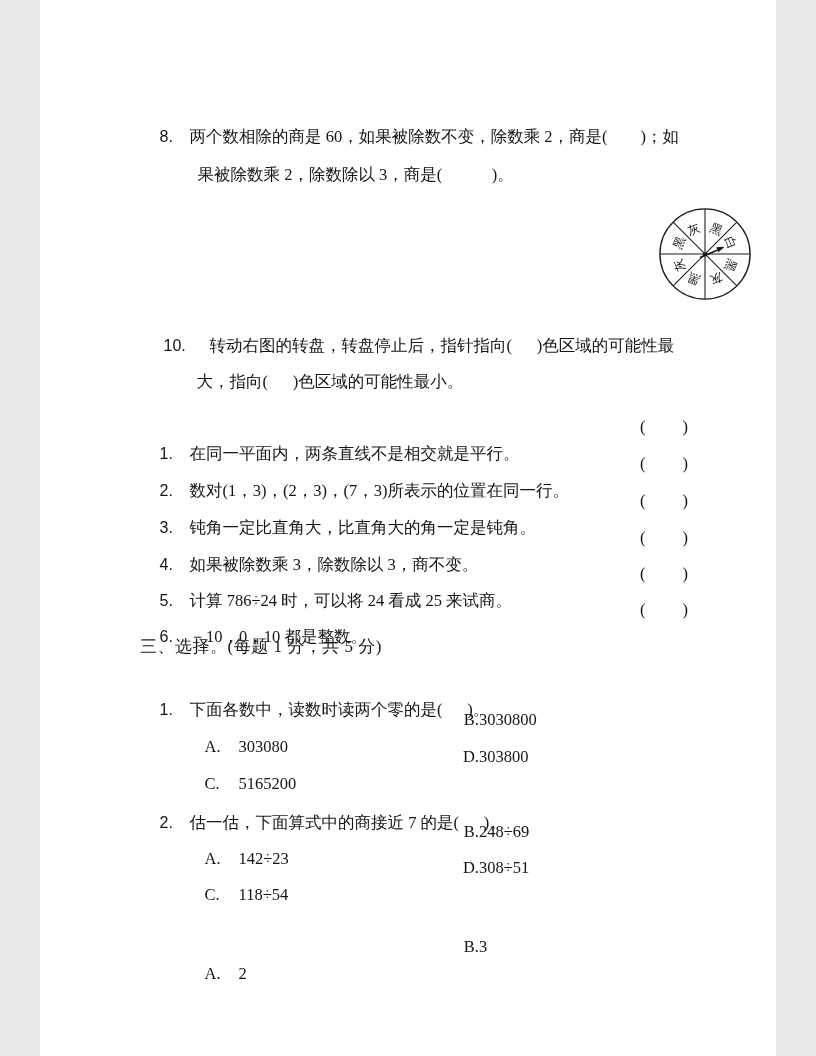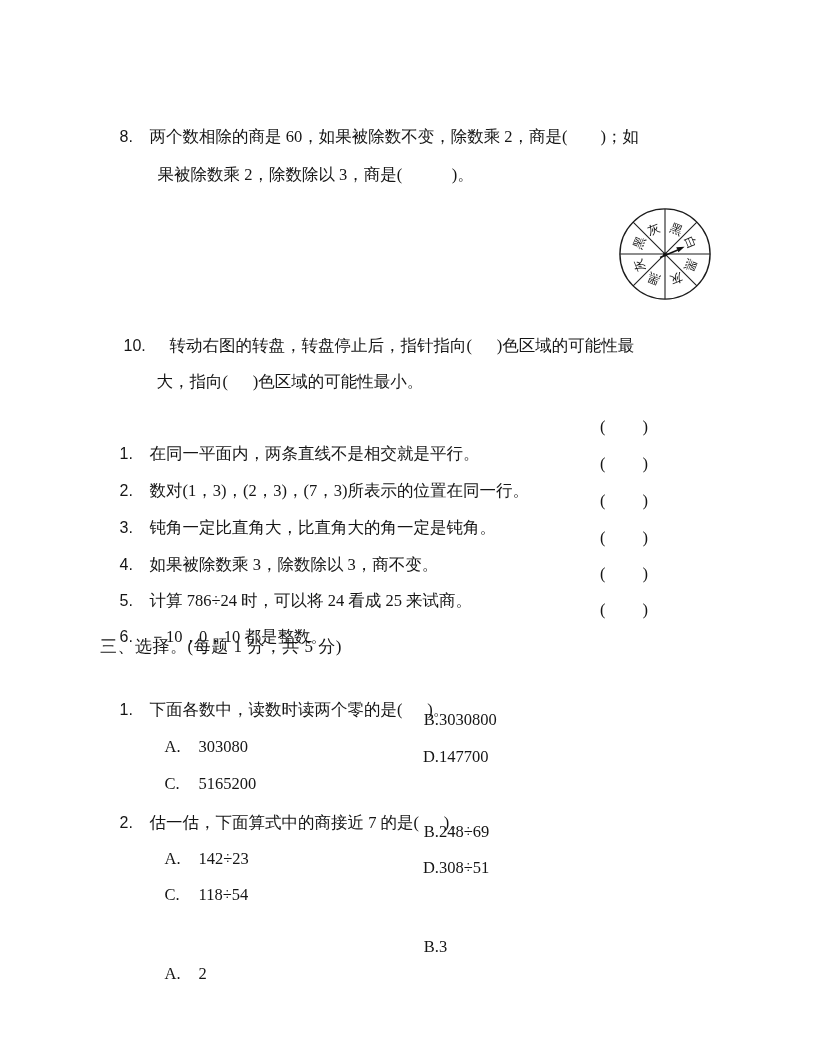--- a/index.html
+++ b/index.html
@@ -1,18 +1,18 @@
 <!DOCTYPE html>
 <html><head>
 <meta charset="utf-8">
 <style>
   html,body{margin:0;padding:0;background:#e8e8e8;}
   .page{
     position:relative;
-    width:816px;height:1056px;
+    width:736px;height:1056px;
     margin:0 auto;
     background:#ffffff;
     font-family:"Liberation Serif","DejaVu Serif",serif;
     font-size:16.5px;
     color:#151515;
     overflow:hidden;
   }
   .line{
     position:absolute;
     white-space:pre;
@@ -123,21 +123,21 @@
 
   <div class="line" style="left:103px;top:669px;">
     <span class="num w30">1.</span><span>下面各数中，读数时读两个零的是(      )。</span>
   </div>
   <div class="line" style="left:148px;top:706px;width:520px;">
     <span><span class="optlab">A.</span><span>303080</span></span>
     <span class="opt2"><span class="optlab">B.</span><span>3030800</span></span>
   </div>
   <div class="line" style="left:148px;top:743px;width:520px;">
     <span><span class="optlab">C.</span><span>5165200</span></span>
-    <span class="opt2"><span class="optlab">D.</span><span>147700</span></span>
+    <span class="opt2"><span class="optlab">D.</span><span>303800</span></span>
   </div>
 
   <div class="line" style="left:103px;top:782px;">
     <span class="num w30">2.</span><span>估一估，下面算式中的商接近 7 的是(      )。</span>
   </div>
   <div class="line" style="left:148px;top:818px;width:520px;">
     <span><span class="optlab">A.</span><span>142÷23</span></span>
     <span class="opt2"><span class="optlab">B.</span><span>248÷69</span></span>
   </div>
   <div class="line" style="left:148px;top:854px;width:520px;">

